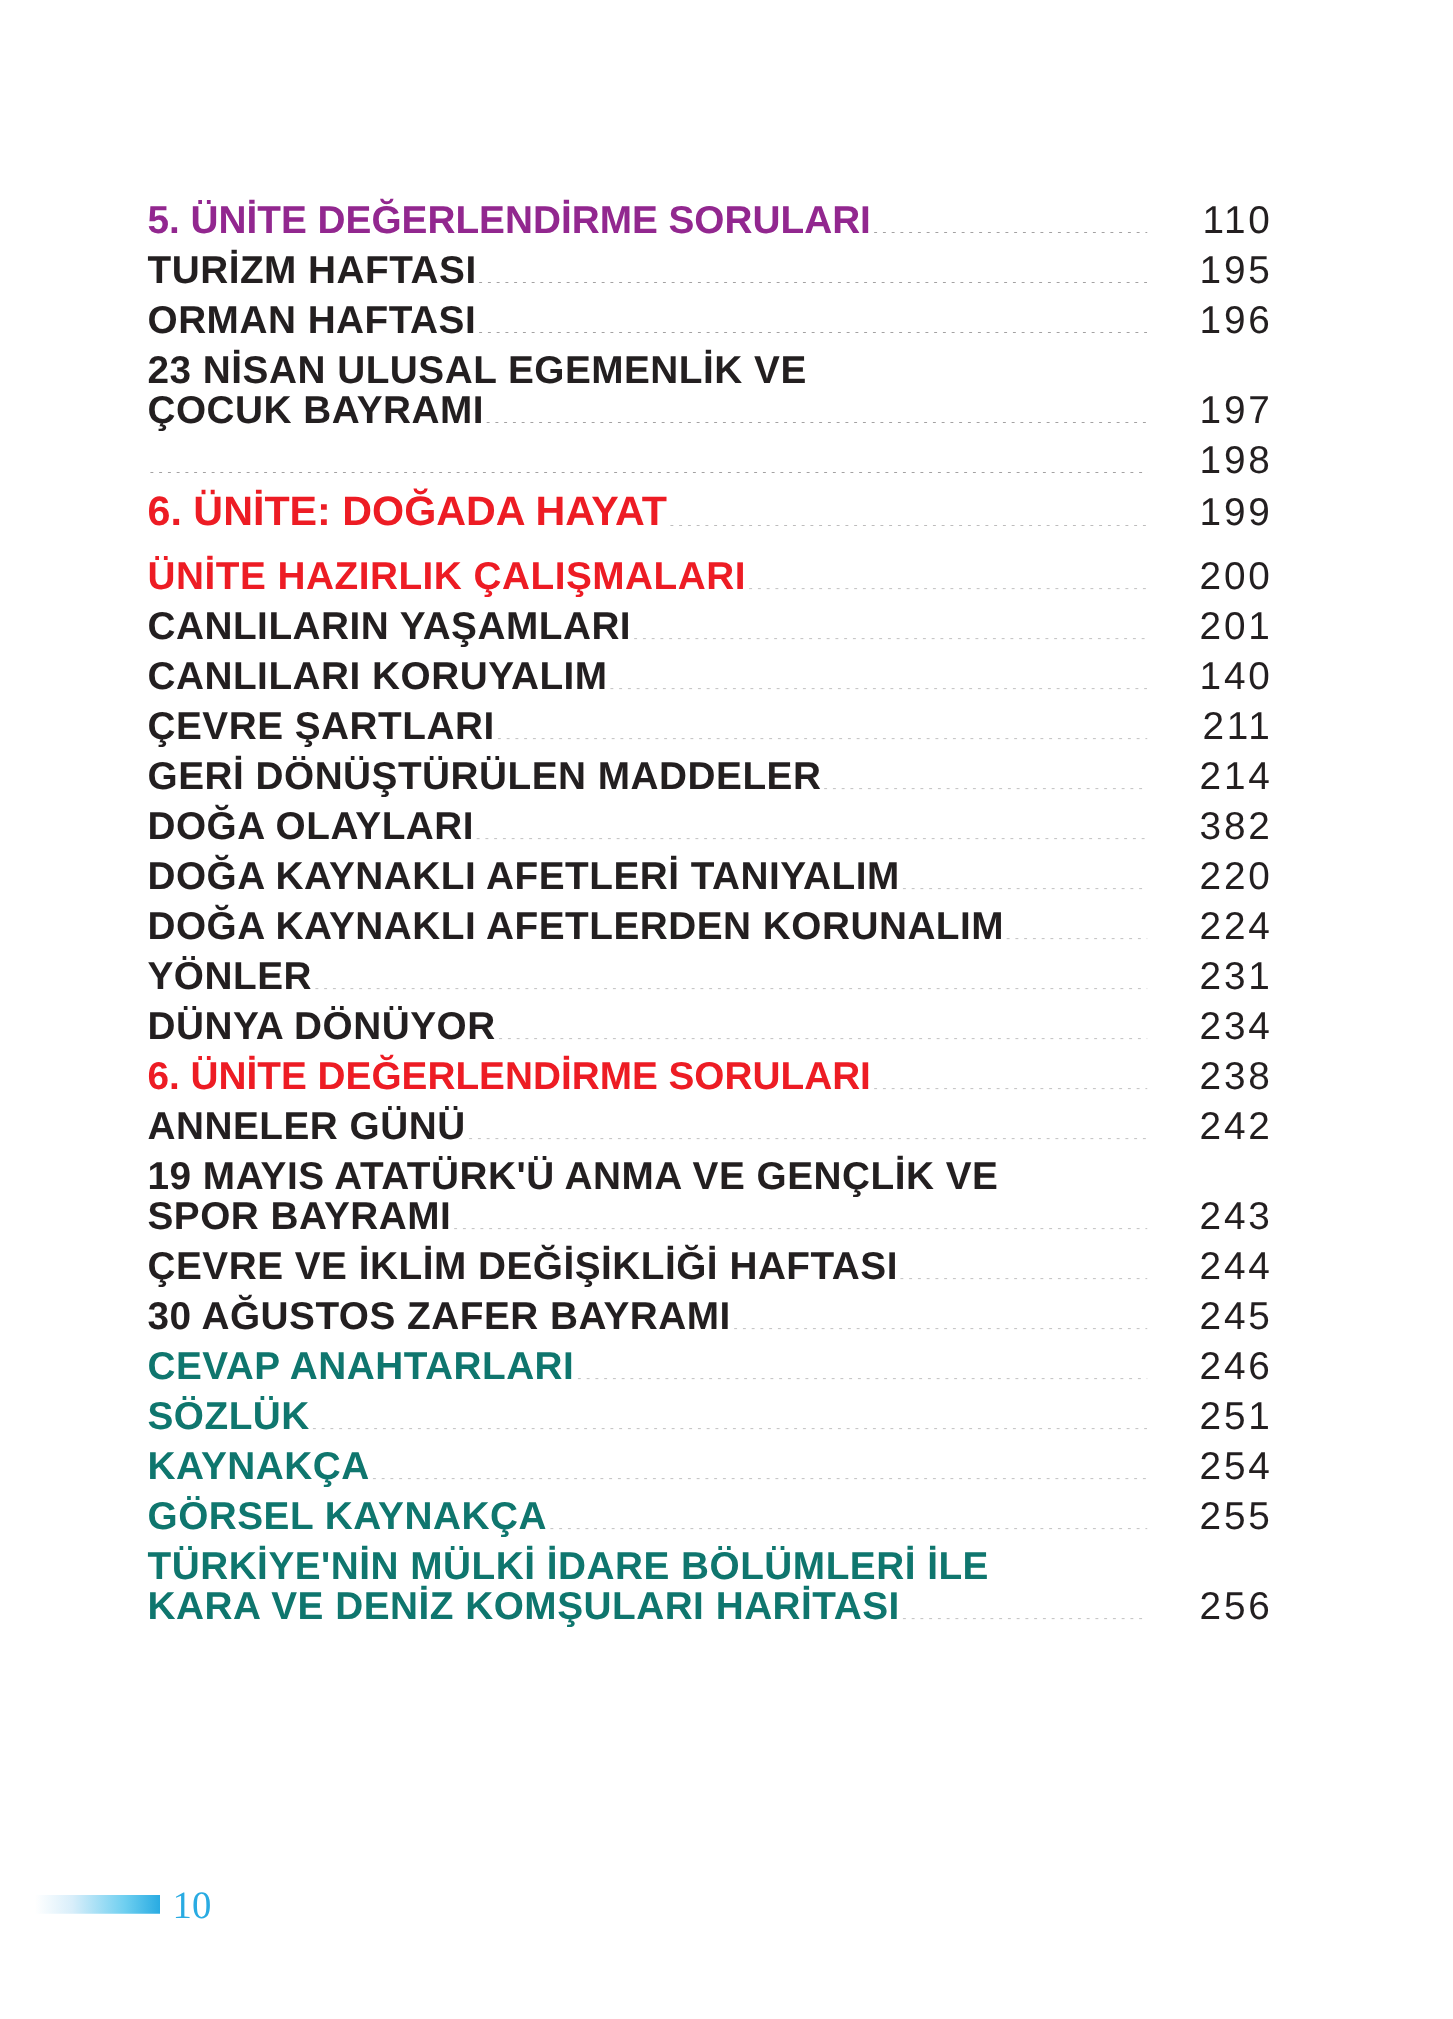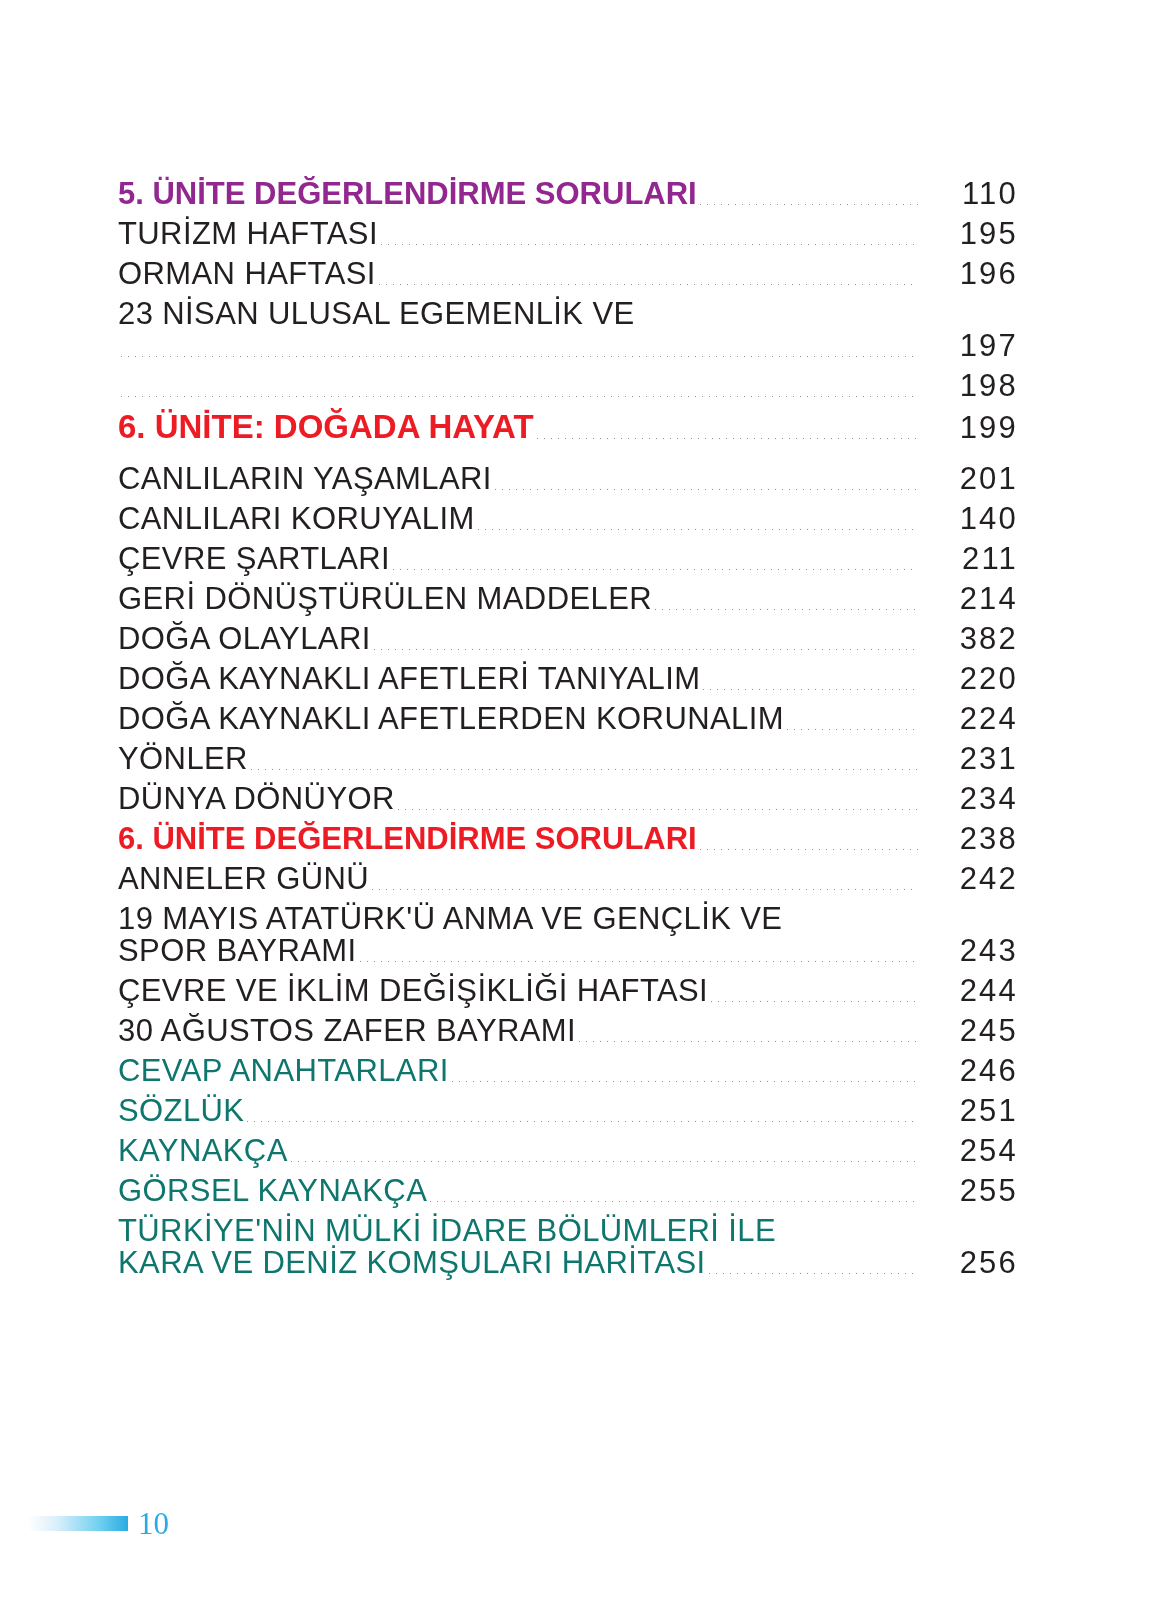--- a/index.html
+++ b/index.html
@@ -33,21 +33,21 @@
   .toc-row.cont {
     margin-bottom: 1px;
   }
 
   .label {
     font-size: 31px;
     line-height: 1.0;
     letter-spacing: 0.4px;
     white-space: nowrap;
     color: #231f20;
-    font-weight: 400;
+    font-weight: 700;
   }
 
   .leader {
     flex: 1 1 auto;
     min-width: 6px;
     position: relative;
     height: 1px;
     margin: 0 2px 0 0;
     overflow: hidden;
     align-self: flex-end;
@@ -93,21 +93,20 @@
   .c-red-bold-sm .label {
     color: #ed1c24;
     font-weight: 700;
     letter-spacing: 0px;
   }
   .c-purple-bold .label {
     color: #92278f;
     font-weight: 700;
     letter-spacing: 0px;
     font-size: 31px;
-    margin-top: 18px;
   }
 
   
   #footer {
     position: absolute;
     left: 28px;
     bottom: 76px;
     display: flex;
     align-items: center;
   }
@@ -140,31 +139,37 @@
     </div>
     <div class="toc-row">
       <span class="label">ORMAN  HAFTASI</span>
       <span class="leader"></span>
       <span class="pageno">196</span>
     </div>
     <div class="toc-row cont">
       <span class="label">23 NİSAN ULUSAL EGEMENLİK VE</span>
     </div>
     <div class="toc-row">
+      <span class="label">ÇOCUK BAYRAMI</span>
       <span class="leader"></span>
       <span class="pageno">197</span>
     </div>
     <div class="toc-row">
       <span class="leader"></span>
       <span class="pageno">198</span>
     </div>
     <div class="toc-row unit-head c-red">
       <span class="label">6.  ÜNİTE: DOĞADA HAYAT</span>
       <span class="leader"></span>
       <span class="pageno">199</span>
+    </div>
+    <div class="toc-row c-red">
+      <span class="label">ÜNİTE HAZIRLIK ÇALIŞMALARI</span>
+      <span class="leader"></span>
+      <span class="pageno">200</span>
     </div>
     <div class="toc-row">
       <span class="label">CANLILARIN YAŞAMLARI</span>
       <span class="leader"></span>
       <span class="pageno">201</span>
     </div>
     <div class="toc-row">
       <span class="label">CANLILARI KORUYALIM</span>
       <span class="leader"></span>
       <span class="pageno">140</span>

